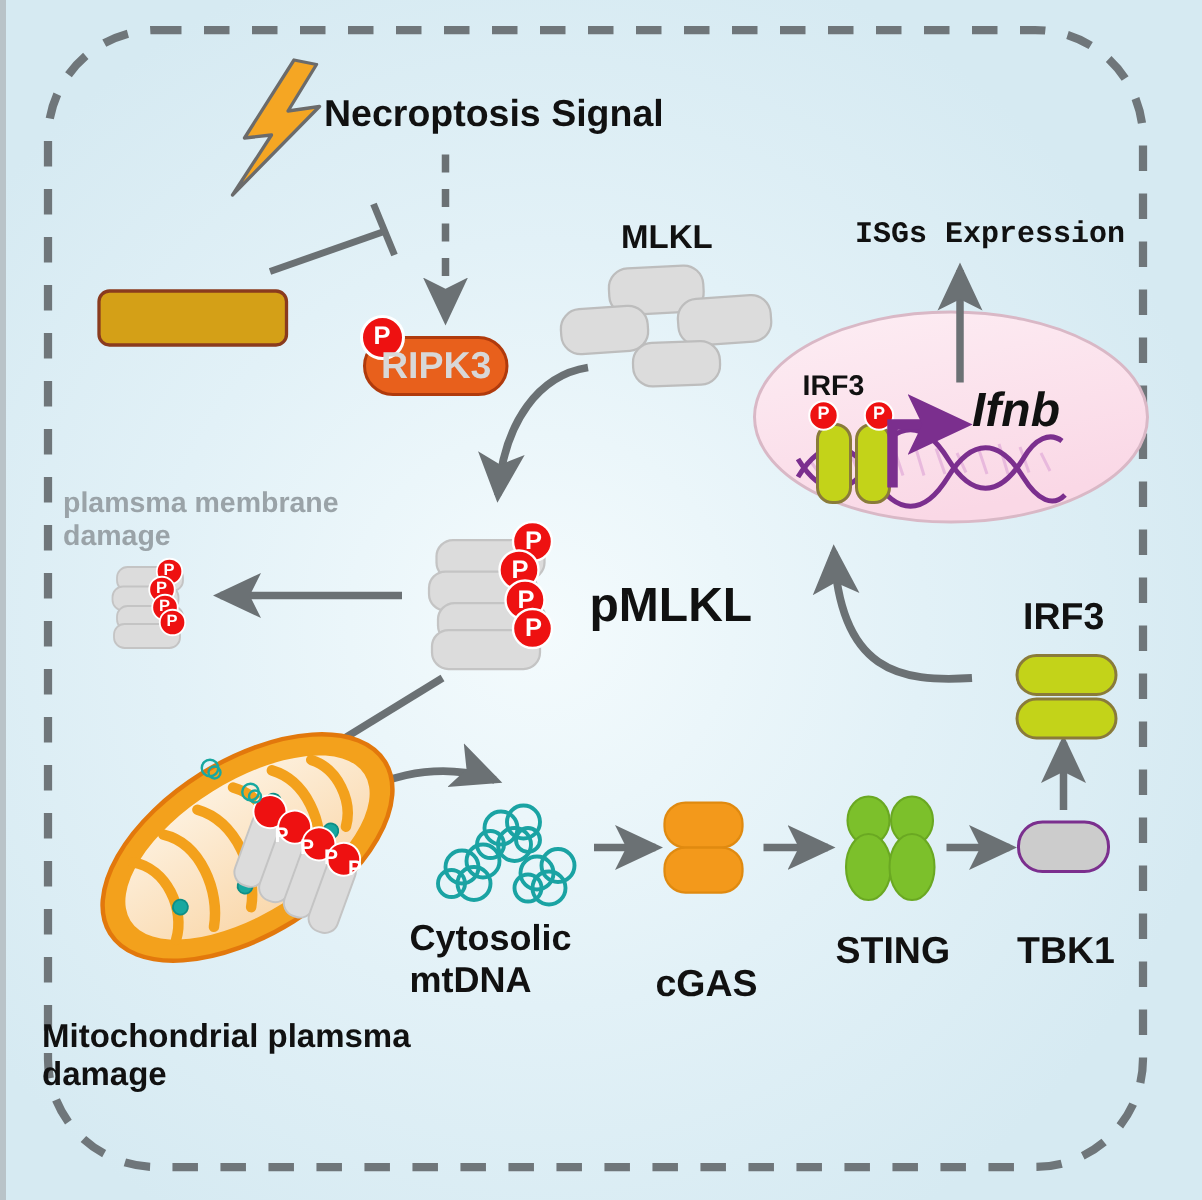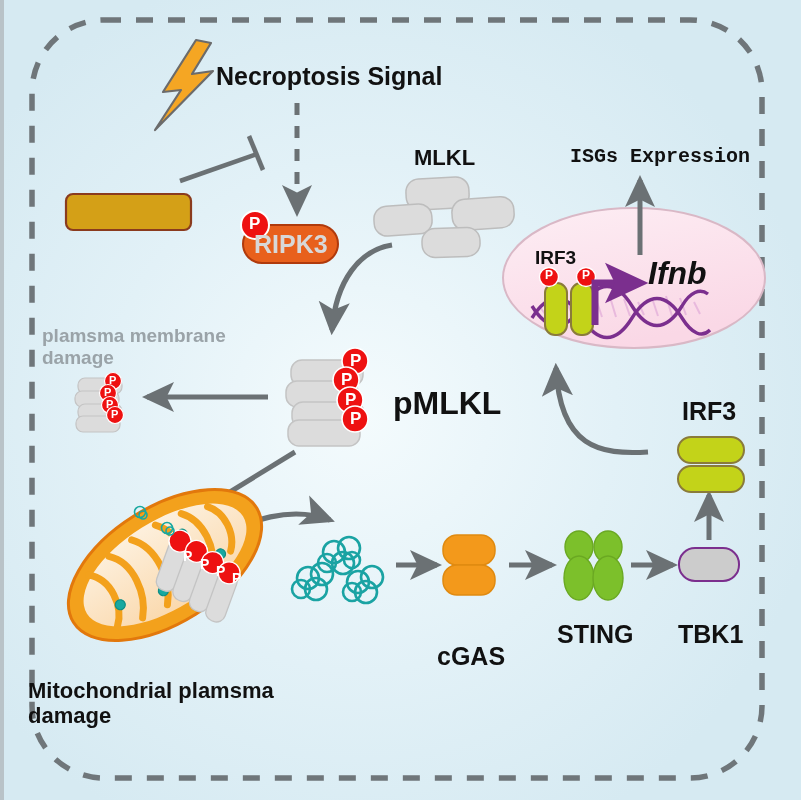--- a/index.html
+++ b/index.html
@@ -272,20 +272,22 @@
   <div class="lbl" style="left:414px;top:145px;font-size:22px;">MLKL</div>
 
   <div class="lbl" style="left:383px;top:385px;font-size:32px;margin-left:10px;">pMLKL</div>
 
   <div class="lbl gray center" style="left:42px;top:325px;font-size:19px;width:210px;">plamsma membrane
 damage</div>
 
   <div class="lbl center" style="left:28px;top:678px;font-size:22px;width:300px;">Mitochondrial plamsma
 damage</div>
 
+  <div class="lbl center" style="left:273px;top:612px;font-size:24px;width:140px;">Cytosolic
+mtDNA</div>
 
   <div class="lbl" style="left:437px;top:642px;font-size:25px;">cGAS</div>
 
   <div class="lbl" style="left:557px;top:620px;font-size:25px;">STING</div>
 
   <div class="lbl" style="left:678px;top:620px;font-size:25px;">TBK1</div>
 
   <div class="lbl" style="left:682px;top:397px;font-size:25px;">IRF3</div>
 
   <div class="lbl" style="left:535px;top:247px;font-size:19px;">IRF3</div>

